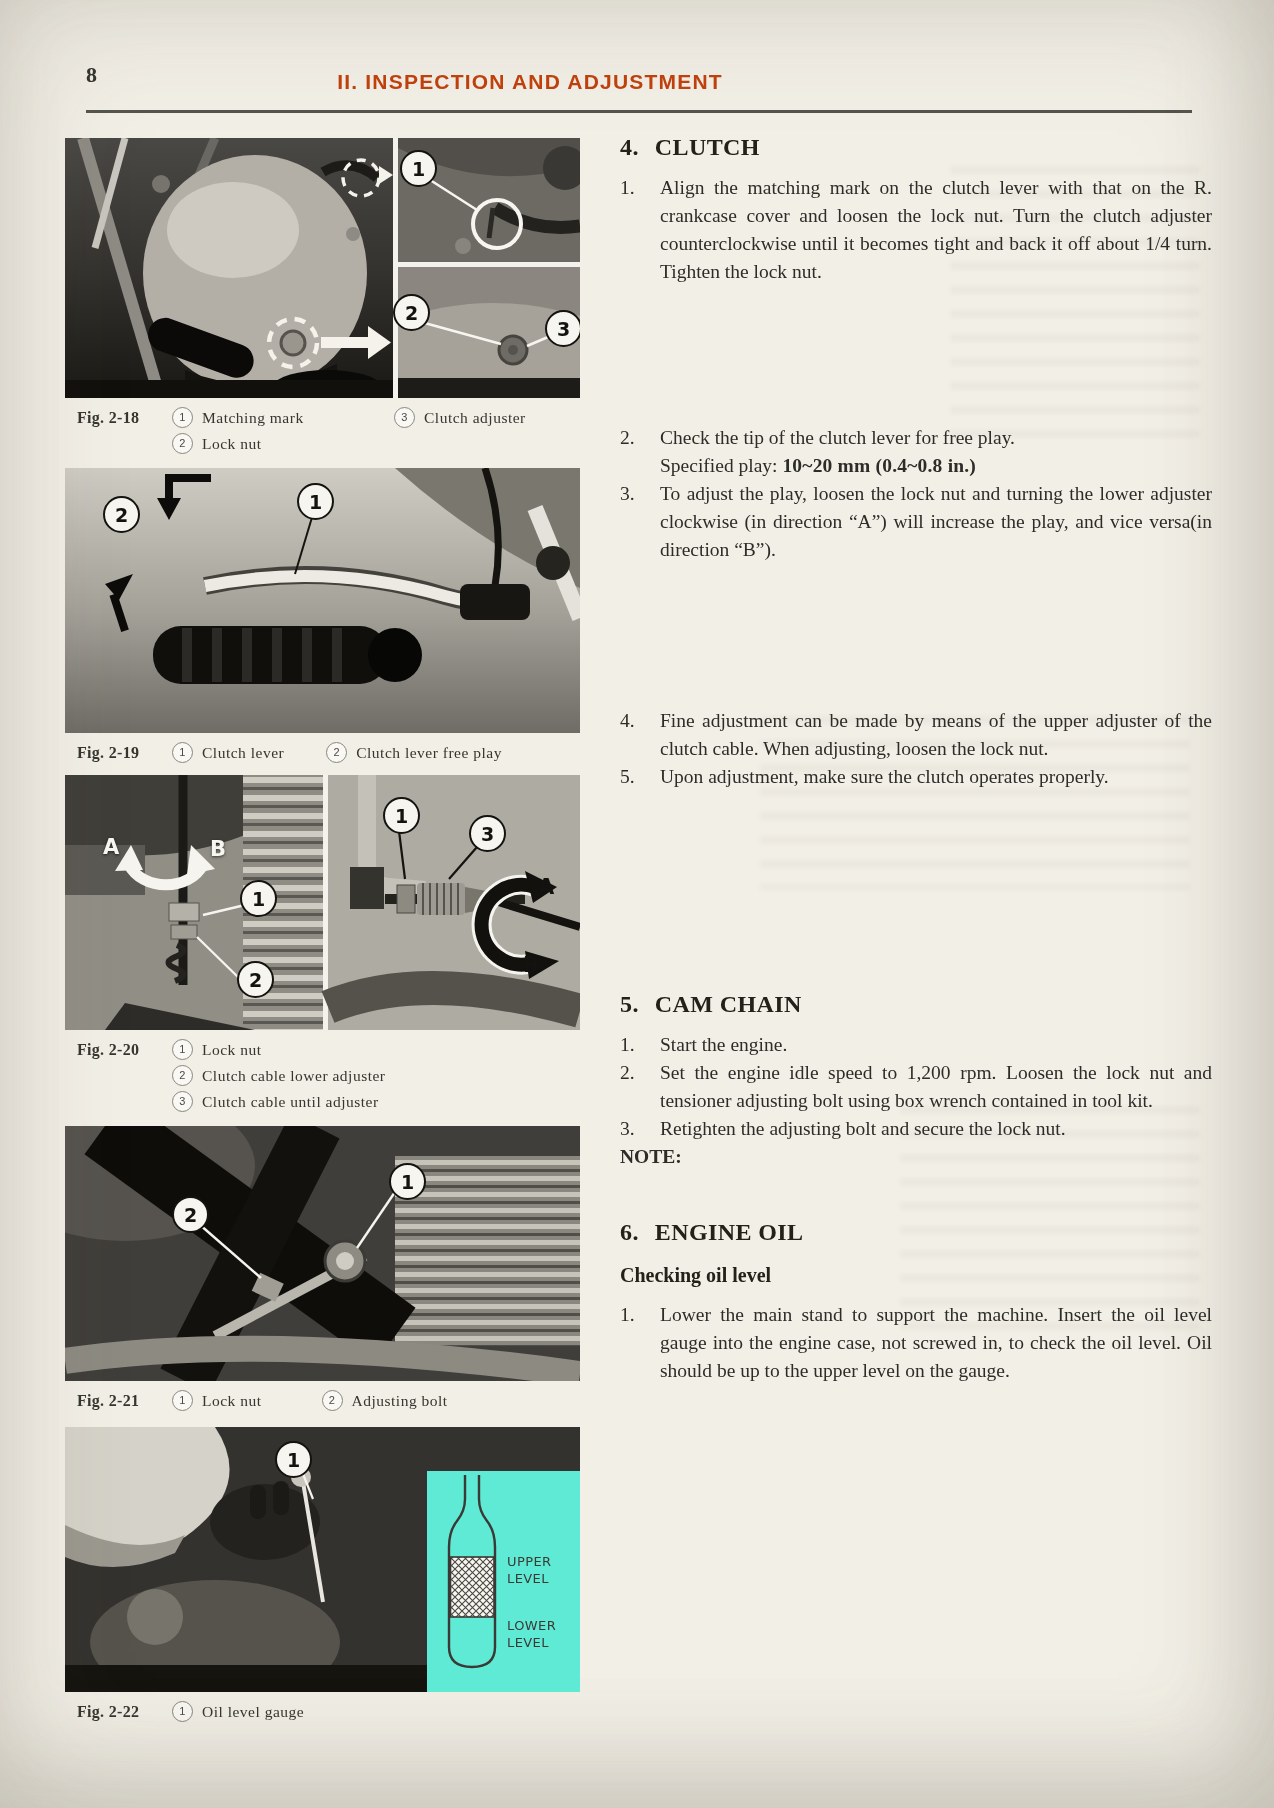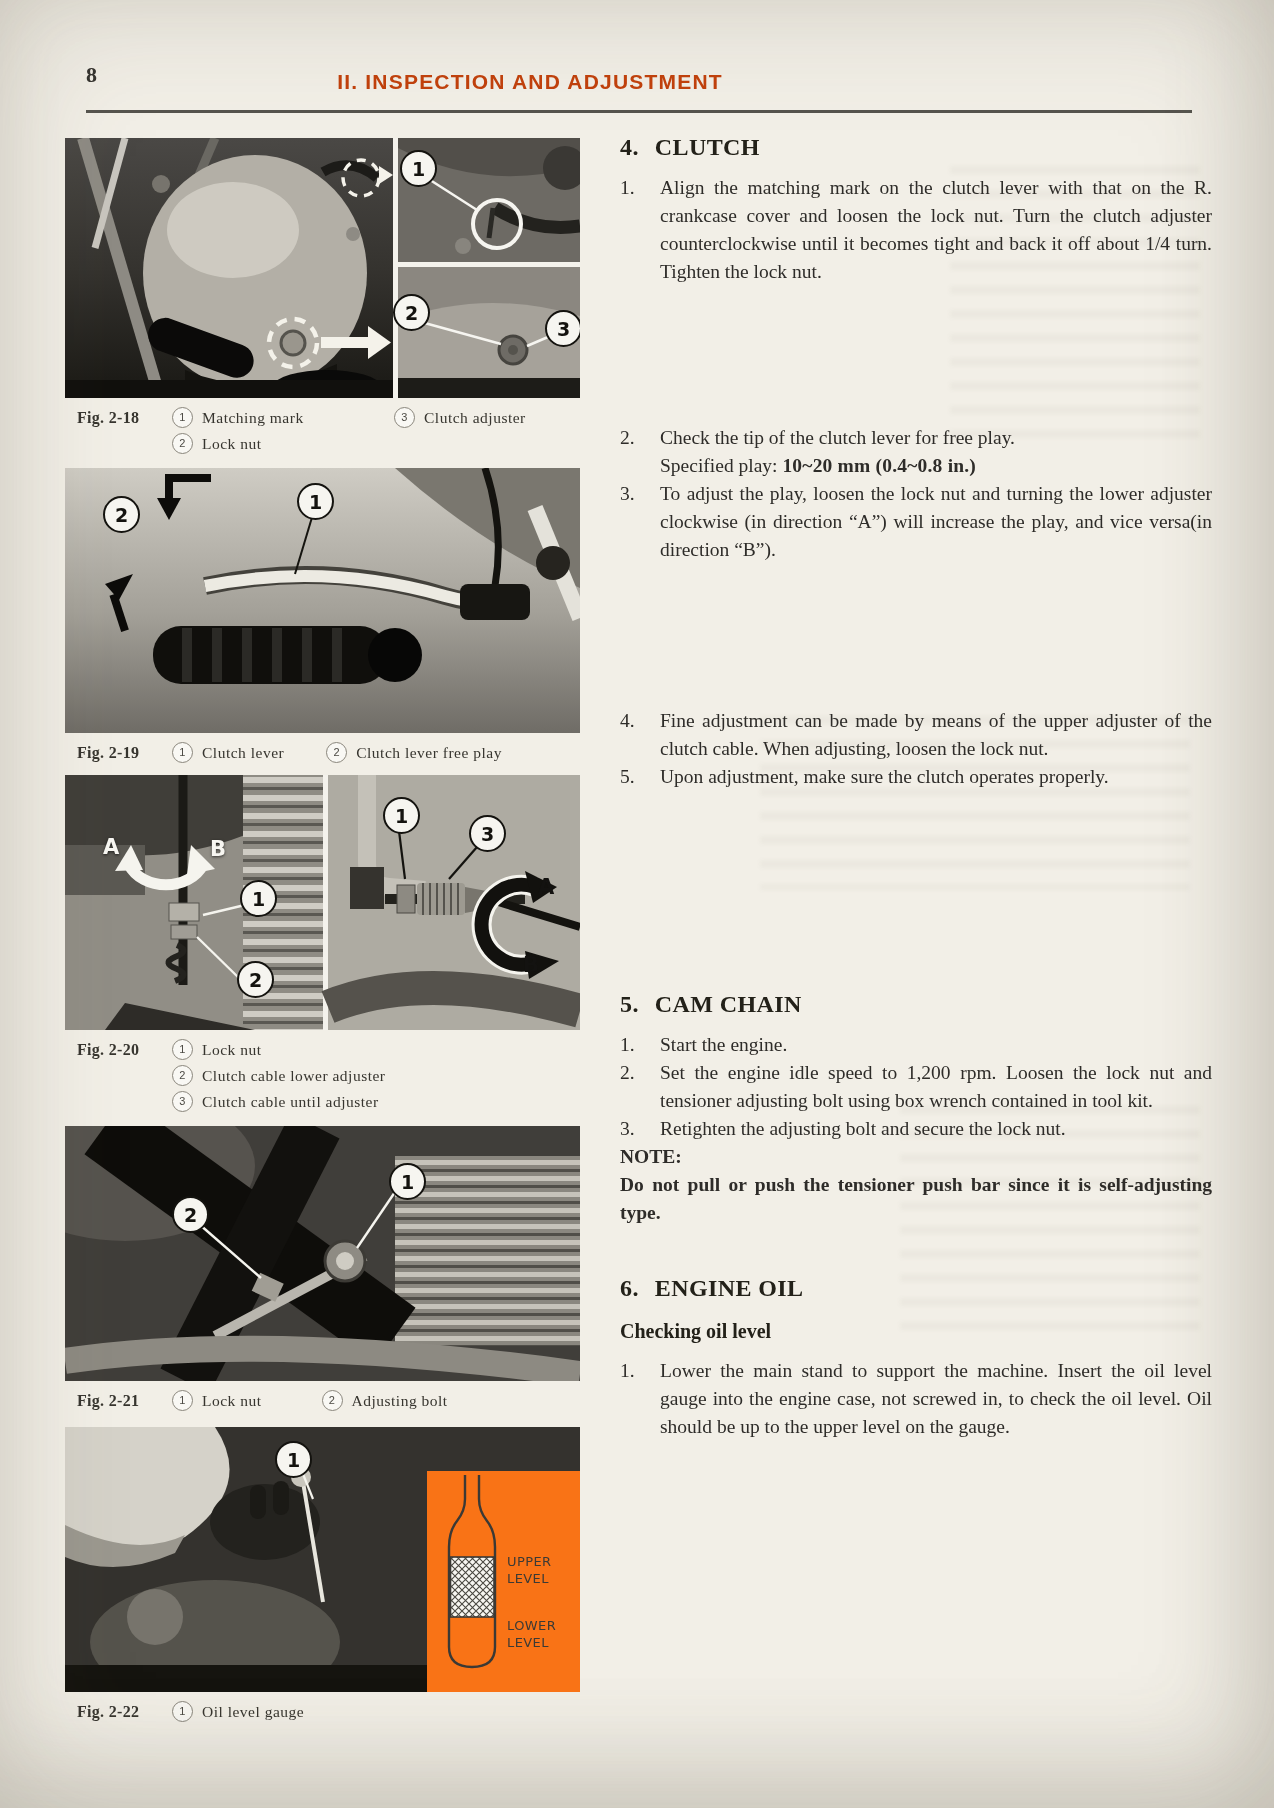--- a/index.html
+++ b/index.html
@@ -35,21 +35,21 @@
   .cnum{display:inline-flex;flex:0 0 auto;width:19px;height:19px;border:1.3px solid #8a867c;border-radius:50%;
     align-items:center;justify-content:center;font-size:11px;color:#4c4a44;margin-right:9px;
     background:rgba(255,255,255,.55);font-family:"Liberation Sans",sans-serif;}
   .badge{position:absolute;width:33px;height:33px;border-radius:50%;background:#f6f5f0;
     border:2.5px solid #14130f;color:#14130f;font-weight:700;font-size:19px;
     display:flex;align-items:center;justify-content:center;
     font-family:"DejaVu Sans",sans-serif;z-index:3;}
   .plabel{position:absolute;font-family:"DejaVu Sans",sans-serif;font-weight:700;font-size:21px;z-index:3;}
   .plabel.white{color:#f7f6f1;text-shadow:0 1px 3px rgba(0,0,0,.65);}
   .plabel.dark{color:#131210;}
-  .inset{position:absolute;left:362px;top:44px;right:0;bottom:0;background:#f97316;z-index:2;}
+  .inset{position:absolute;left:362px;top:44px;right:0;bottom:0;background:#5eead4;z-index:2;}
   .glabel{position:absolute;width:66px;font-family:"DejaVu Sans",sans-serif;font-size:13px;
     line-height:17px;color:#3c3a35;letter-spacing:.4px;}
   
   .ghost{position:absolute;pointer-events:none;opacity:.55;filter:blur(2px);
     background:repeating-linear-gradient(180deg,transparent 0 16px,rgba(125,118,100,.10) 16px 24px);}
   svg{display:block;}
 </style>
 </head>
 <body>
 
@@ -399,21 +399,20 @@
       </div>
       <div class="li">
         <span class="num">2.</span>
         <div class="txt">Set the engine idle speed to 1,200 rpm. Loosen the lock nut and tensioner adjusting bolt using box wrench contained in tool kit.</div>
       </div>
       <div class="li">
         <span class="num">3.</span>
         <div class="txt">Retighten the adjusting bolt and secure the lock nut.</div>
       </div>
       <div class="note-label" style="margin-top:0;">NOTE:</div>
-      <div class="note-text">Do not pull or push the tensioner push bar since it is self-adjusting type.</div>
     </div>
 
     <div class="sec-h" style="margin-top:46px;">
       <span class="hnum">6.</span><span>ENGINE OIL</span>
     </div>
 
     <div class="sub-h" style="margin-top:14px;">Checking oil level</div>
 
     <div class="li" style="margin-top:12px;">
       <span class="num">1.</span>

